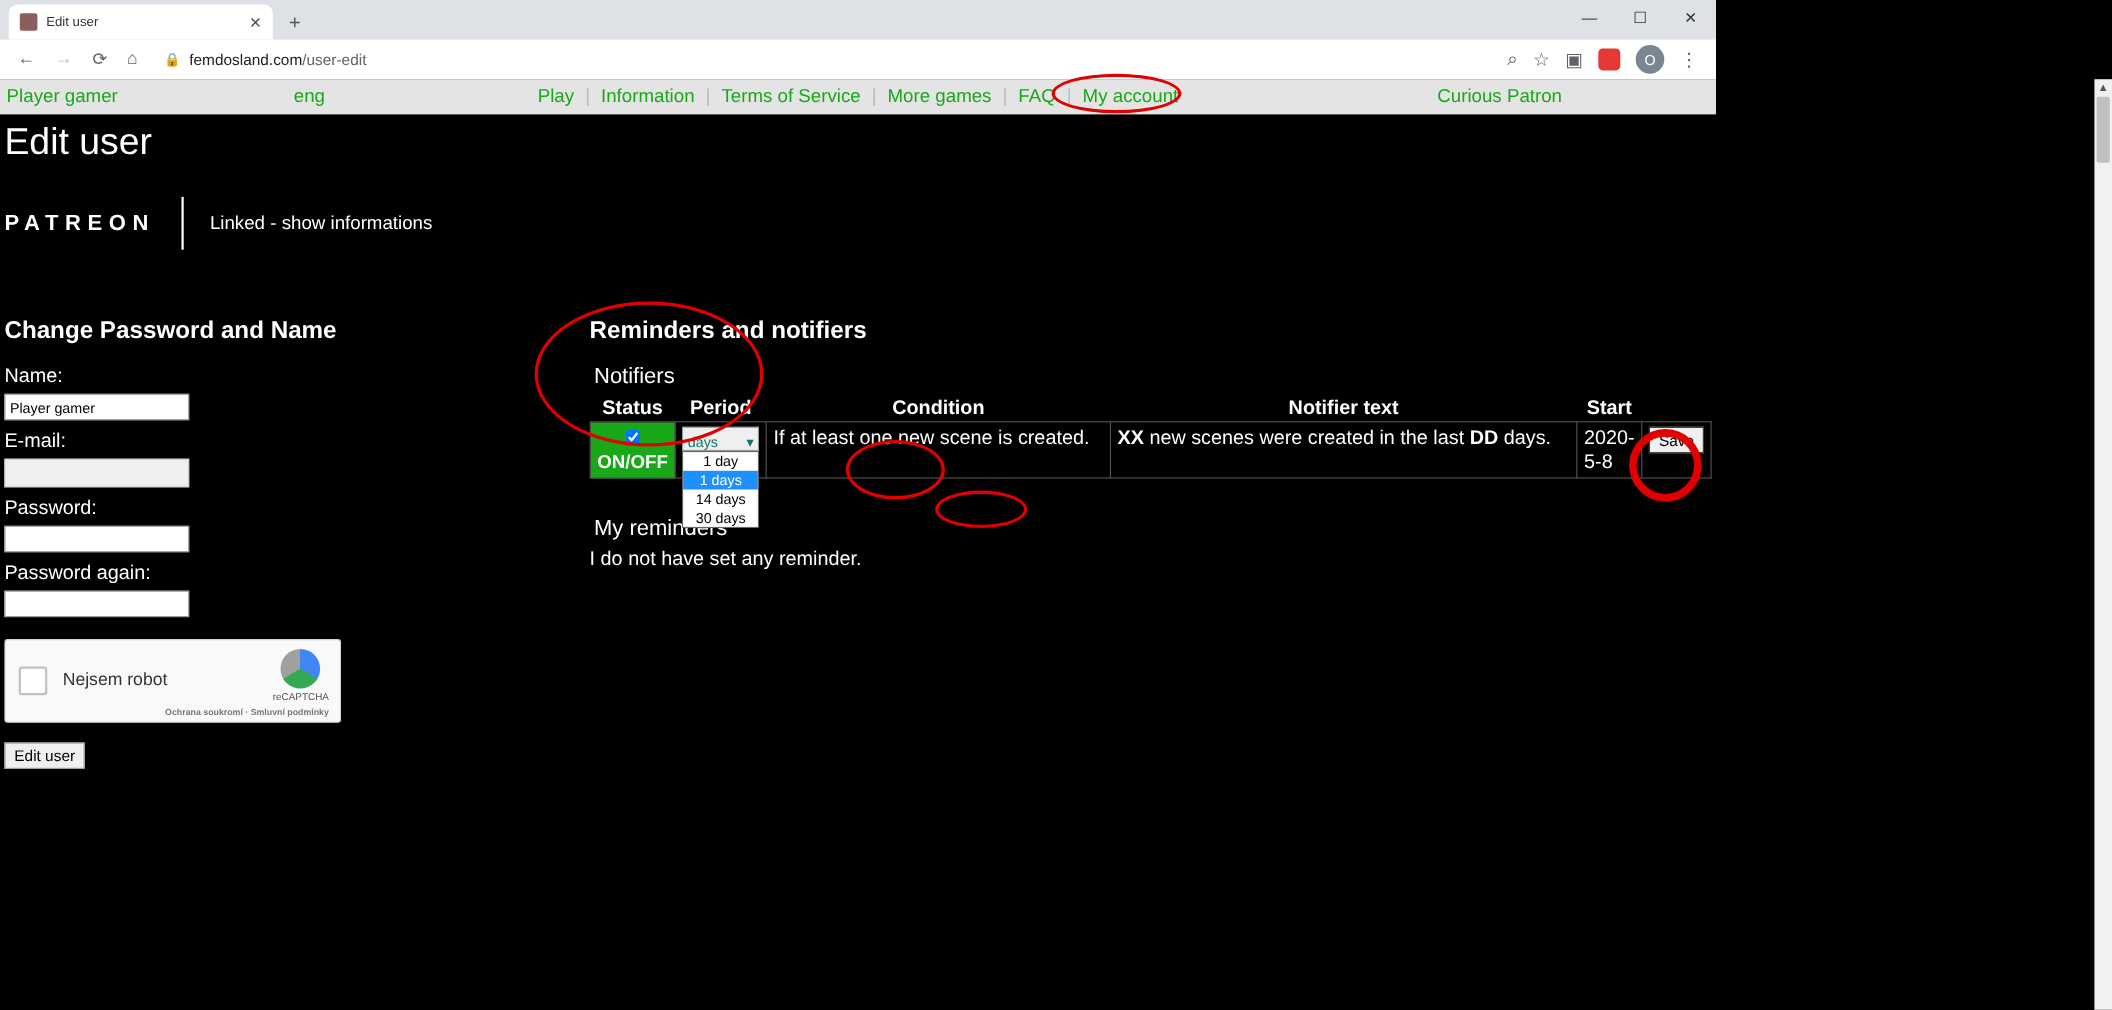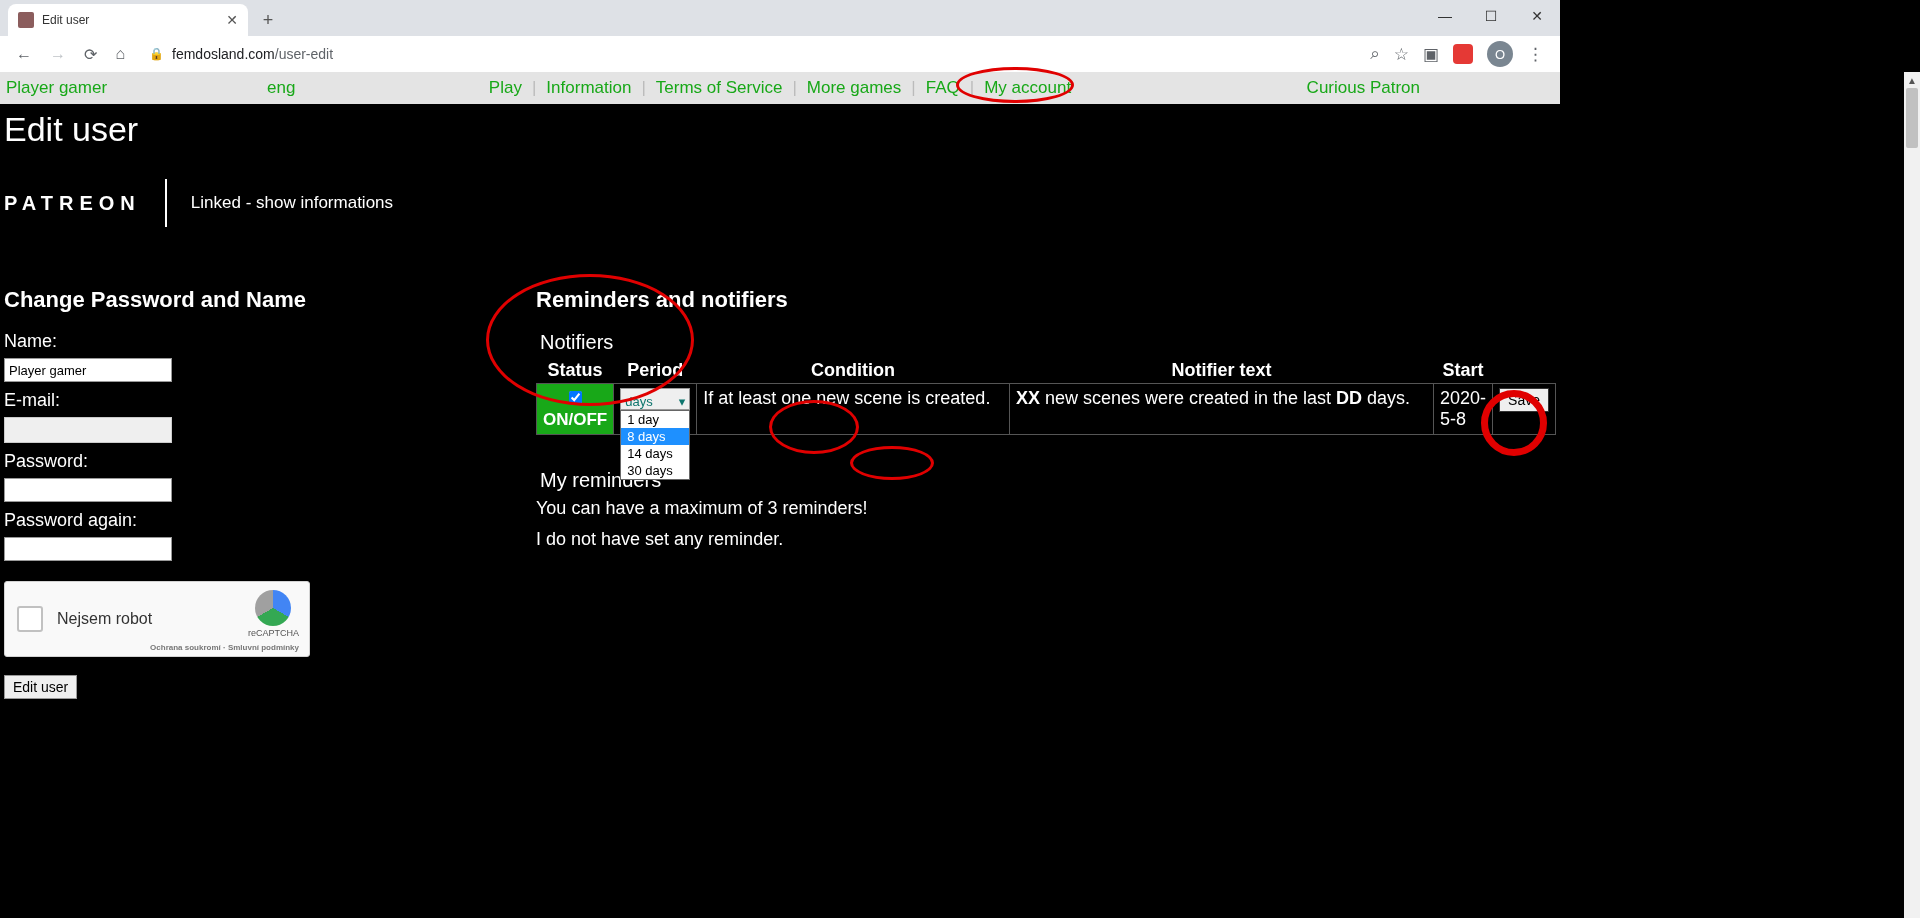--- a/index.html
+++ b/index.html
@@ -58,21 +58,21 @@
   .col3 h3 { font-size:20px; font-weight:400; margin:18px 0 4px 4px;}
   table.notif { border-collapse:collapse; width:100%; font-size:18px;}
   table.notif th { text-align:center; font-weight:700; padding:2px 6px;}
   table.notif td { border:1px solid #555; padding:4px 6px; vertical-align:top;}
   .statuscell { background:#18a818; text-align:center; padding:4px;}
   .statuscell input { transform:scale(1.0);}
   .onoff { font-weight:700; font-size:17px; color:#fff;}
   .period-sel { position:relative; width:70px;}
   .period-sel .selbox { width:70px; height:22px; border:1px solid #999; background:#efefef; color:#0f766e; font-size:13px; display:flex; align-items:flex-end; justify-content:space-between; padding:0 4px;}
   .period-sel .dropdown { position:absolute; top:22px; left:0; width:70px; background:#fff; color:#000; border:1px solid #666; font-size:13px;}
-  .period-sel .dropdown div { padding:1px 6px;}
+  .period-sel .dropdown div { padding:1px 6px;text-align:center;}
   .period-sel .dropdown .sel { background:#1e90ff; color:#fff;}
   .savebtn { background:#efefef; border:1px solid #333; color:#000; font-size:14px; padding:3px 8px;}
   .para { margin:6px 0 10px 0; font-size:18px;}
   
   .annot { position:absolute; border:3px solid #e00000; border-radius:50%; pointer-events:none;}
   
   .scroll { position:absolute; right:0; top:72px; width:16px; bottom:0; background:#f1f1f1;}
   .scroll .thumb { position:absolute; left:2px; right:2px; top:0; height:60px; background:#c1c1c1; border-radius:2px;}
   .scroll .up { position:absolute; top:0; left:0; right:0; height:16px; display:flex; align-items:center; justify-content:center; font-size:10px; color:#555;}
 </style>
@@ -193,37 +193,36 @@
             <span class="onoff">ON/OFF</span>
           </td>
           <td style="width:74px;">
             <div class="period-sel">
               <div class="selbox">
                     <span>days</span>
                     <span>▾</span>
                   </div>
               <div class="dropdown">
                 <div>1 day</div>
-                <div class="sel">8 days</div>
+                <div class="sel">1 days</div>
                 <div>14 days</div>
                 <div>30 days</div>
               </div>
             </div>
           </td>
           <td>If at least one new scene is created.</td>
           <td>
             <b>XX</b><span> new scenes were created in the last </span><b>DD</b><span> days.</span>
           </td>
           <td style="width:54px;">2020-5-8</td>
           <td style="width:60px; text-align:center;"><button class="savebtn">Save</button></td>
         </tr>
       </tbody>
         </table>
       <h3 style="margin-top:34px;">My reminders</h3>
-      <p class="para">You can have a maximum of 3 reminders!</p>
       <p class="para">I do not have set any reminder.</p>
     </div>
   </div>
 
   <div class="annot" style="left:956px; top:-43px; width:118px; height:36px;"></div>
   <div class="annot" style="left:486px; top:164px; width:208px; height:132px;"></div>
   <div class="annot" style="left:769px; top:290px; width:90px; height:54px;"></div>
   <div class="annot" style="left:850px; top:336px; width:84px; height:34px;"></div>
   <div class="annot" style="left:1481px; top:280px; width:66px; height:66px; border-width:7px;"></div>
 </div>

